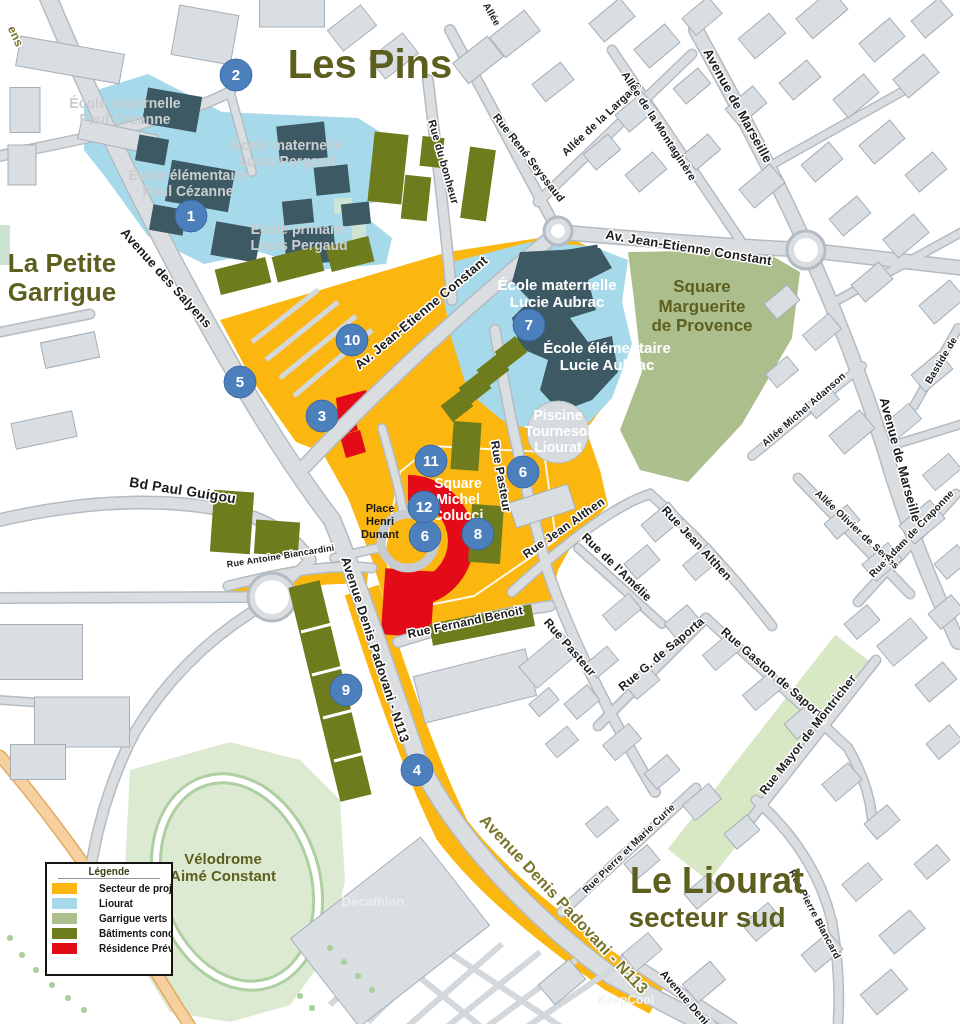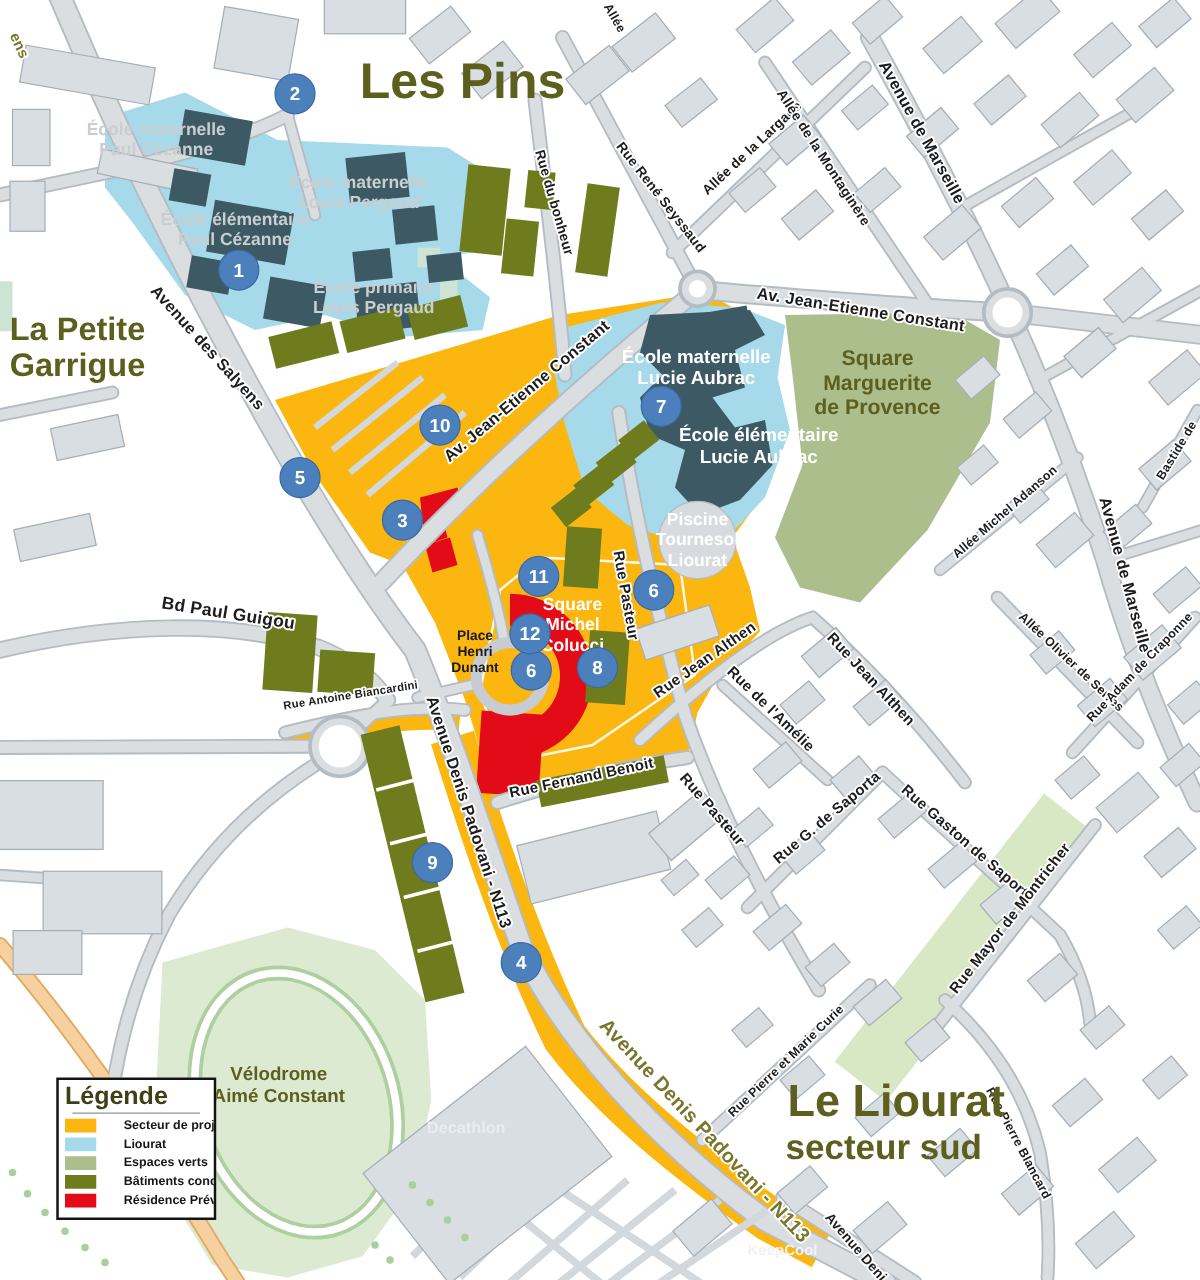--- a/index.html
+++ b/index.html
@@ -9,21 +9,21 @@
   text{font-family:"Liberation Sans",sans-serif;}
   .street-label{fill:#1c1c1c;font-weight:600;paint-order:stroke;stroke:#ffffff;stroke-width:3px;
                 stroke-linejoin:round;letter-spacing:.2px;}
   .street-gold{fill:#79762c;}
   .place-label{font-weight:600;}
   .district-label{font-weight:700;}
   .marker-circle{fill:#4c80bd;stroke:#3a69a4;stroke-width:1;}
   .marker-num{fill:#fff;font-weight:700;text-anchor:middle;}
   #legend-box{position:absolute;left:45px;top:862px;width:128px;height:114px;background:#fff;
               border:2px solid #141414;box-sizing:border-box;padding:2px 5px;overflow:hidden;z-index:30;}
-  #legend-title{text-align:left;font-size:20px;font-weight:700;color:#3e3f16;}
+  #legend-title{text-align:center;font-size:10px;font-weight:700;color:#3e3f16;}
   #legend-divider{border-top:1.5px solid #8f9698;margin:1px 6px 3px 6px;}
   .legend-row{display:flex;align-items:center;gap:6px;margin:4px 0;white-space:nowrap;}
   .legend-swatch{width:25px;height:11px;flex:0 0 25px;}
   .legend-label{font-size:10px;font-weight:700;color:#161616;margin-left:16px;}
 </style>
 </head>
 <body>
 
 <div id="stage">
 <svg id="map-svg" width="960" height="1024" viewBox="0 0 960 1024">
@@ -440,21 +440,21 @@
         <div class="legend-row">
           <div class="legend-swatch" style="background: rgb(251, 182, 15);"></div>
           <div class="legend-label">Secteur de projet</div>
         </div>
         <div class="legend-row">
           <div class="legend-swatch" style="background: rgb(166, 217, 233);"></div>
           <div class="legend-label">Liourat</div>
         </div>
         <div class="legend-row">
           <div class="legend-swatch" style="background: rgb(173, 190, 141);"></div>
-          <div class="legend-label">Espaces verts</div>
+          <div class="legend-label">Garrigue verts</div>
         </div>
         <div class="legend-row">
           <div class="legend-swatch" style="background: rgb(110, 124, 30);"></div>
           <div class="legend-label">Bâtiments concernés</div>
         </div>
         <div class="legend-row">
           <div class="legend-swatch" style="background: rgb(227, 11, 23);"></div>
           <div class="legend-label">Résidence Prévert à dém</div>
         </div>
       </div>

